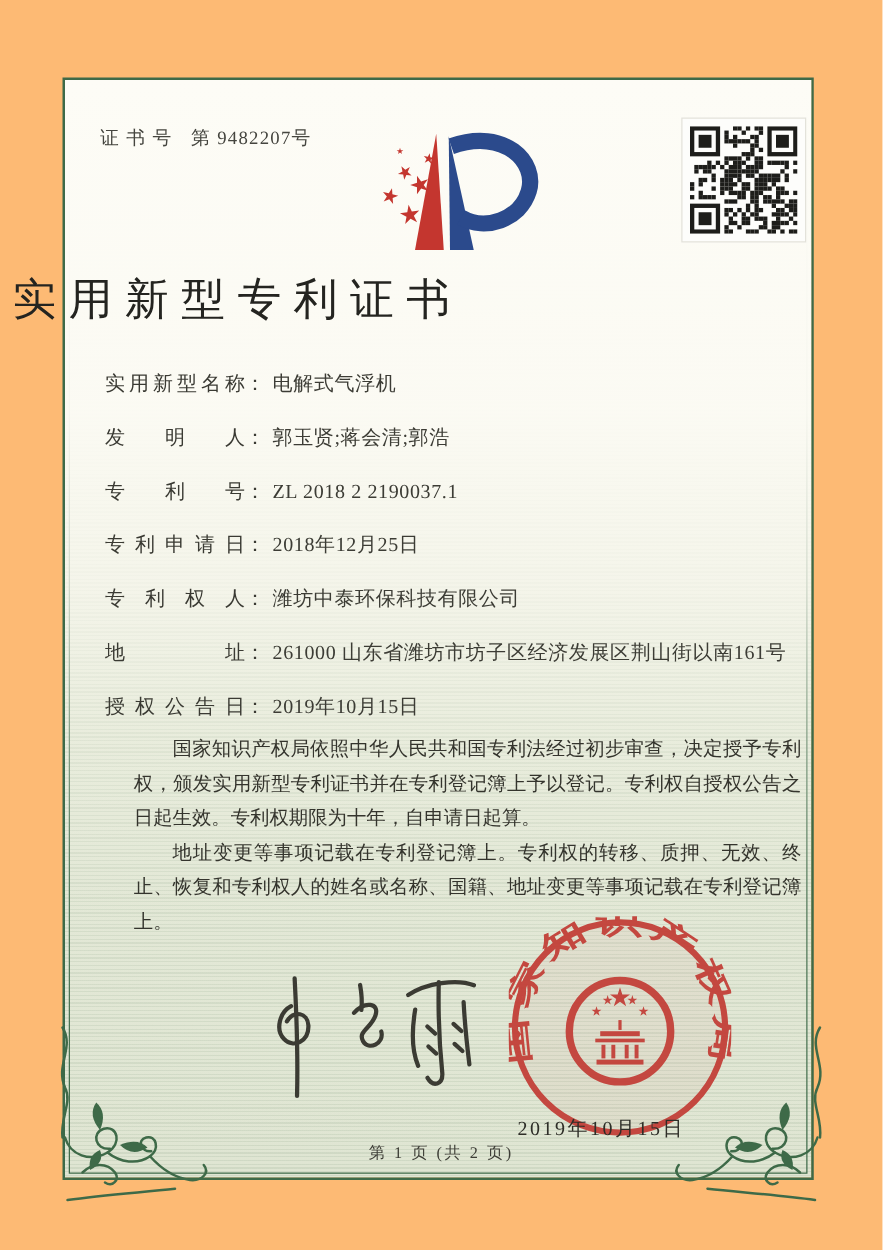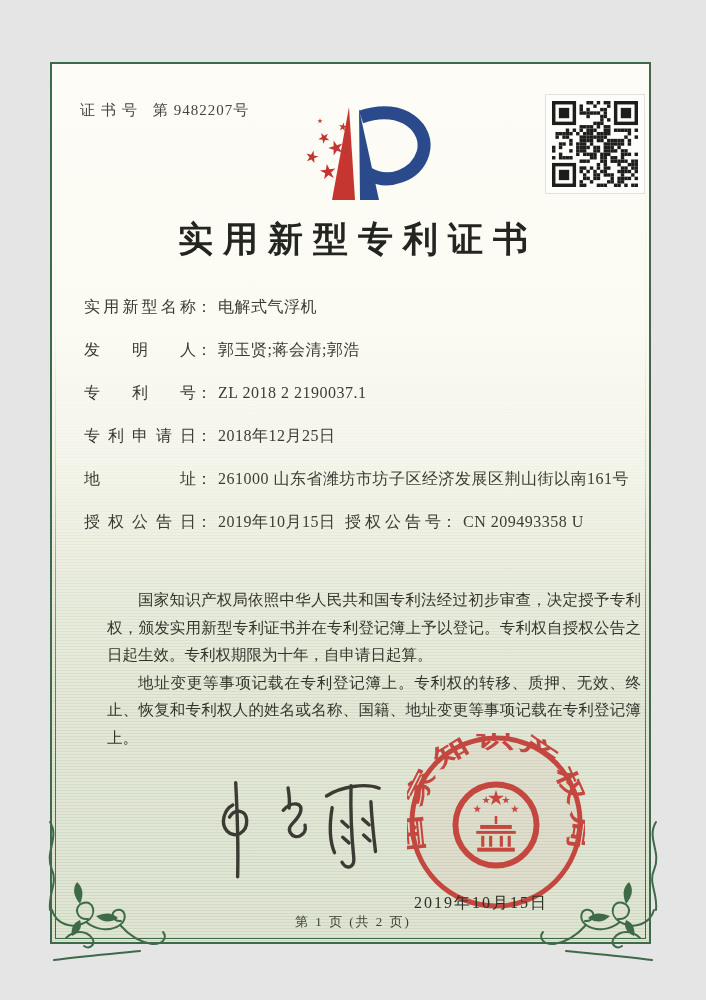--- a/index.html
+++ b/index.html
@@ -1,18 +1,18 @@
 <!DOCTYPE html>
 <html><head>
 <meta charset="utf-8">
 <style>
   html,body{margin:0;padding:0;background:#ffffff;}
   .page{
     position:relative;width:706px;height:1000px;overflow:hidden;
-    background:#e5e5e5;
+    background:#fdba74;
     font-family:"Liberation Serif","DejaVu Serif",serif;
     color:#33332e;
   }
   
   .frame{
     position:absolute;left:50px;top:62px;width:597px;height:878px;
     border:2px solid #3e6a48;
     background:
       repeating-linear-gradient(180deg, rgba(104,136,104,0.13) 0 1px, rgba(0,0,0,0) 1px 3px),
       linear-gradient(180deg,#e8ecdc 0%,#dfe5d2 100%);
@@ -38,21 +38,21 @@
   }
   .cert-no .sp{letter-spacing:6px;}
   .cert-no .num{letter-spacing:1px;}
   .logo{position:absolute;left:276px;top:100px;z-index:5;}
   .qr-card{
     position:absolute;left:545px;top:94px;width:98px;height:98px;z-index:5;
     background:#fdfdfb;border:1px solid #e3e2da;display:flex;align-items:center;justify-content:center;
   }
   .title{
     position:absolute;left:0;top:216px;width:100%;z-index:5;
-    text-align:center;font-size:35px;font-weight:bold;color:#242420;
+    font-size:35px;font-weight:normal;color:#242420;
     letter-spacing:10px;text-indent:10px;
   }
   
   .fields{position:absolute;left:84px;top:297px;width:535px;z-index:5;}
   .field-row{position:relative;height:43px;font-size:16px;white-space:nowrap;}
   .flabel{
     display:inline-block;width:112px;vertical-align:top;
     text-align:justify;text-align-last:justify;color:#3a3a33;
   }
   .fcolon{display:inline-block;color:#3a3a33;}
@@ -387,27 +387,27 @@
     <div class="field-row">
       <span class="flabel">发明人</span><span class="fcolon">：</span><span class="fvalue">郭玉贤;蒋会清;郭浩</span>
     </div>
     <div class="field-row">
       <span class="flabel">专利号</span><span class="fcolon">：</span><span class="fvalue">ZL 2018 2 2190037.1</span>
     </div>
     <div class="field-row">
       <span class="flabel">专利申请日</span><span class="fcolon">：</span><span class="fvalue">2018年12月25日</span>
     </div>
     <div class="field-row">
+      <span class="flabel">专利权人</span><span class="fcolon">：</span><span class="fvalue">潍坊中泰环保科技有限公司</span>
+    </div>
+    <div class="field-row">
       <span class="flabel">地址</span><span class="fcolon">：</span><span class="fvalue">261000 山东省潍坊市坊子区经济发展区荆山街以南161号</span>
     </div>
     <div class="field-row">
       <span class="flabel">授权公告日</span><span class="fcolon">：</span><span class="fvalue">2019年10月15日</span>
-      <span class="pair2">
-        <span class="flabel" style="width:96px">授权公告号</span><span class="fcolon">：</span><span class="fvalue">CN 209493358 U</span>
-      </span>
     </div>
   </div>
 
   <div class="paras">
     <p>国家知识产权局依照中华人民共和国专利法经过初步审查，决定授予专利权，颁发实用新型专利证书并在专利登记簿上予以登记。专利权自授权公告之日起生效。专利权期限为十年，自申请日起算。</p>
     <p>地址变更等事项记载在专利登记簿上。专利权的转移、质押、无效、终止、恢复和专利权人的姓名或名称、国籍、地址变更等事项记载在专利登记簿上。</p>
   </div>
 
 
   <svg class="signature" width="215" height="110" viewBox="0 0 215 110">

